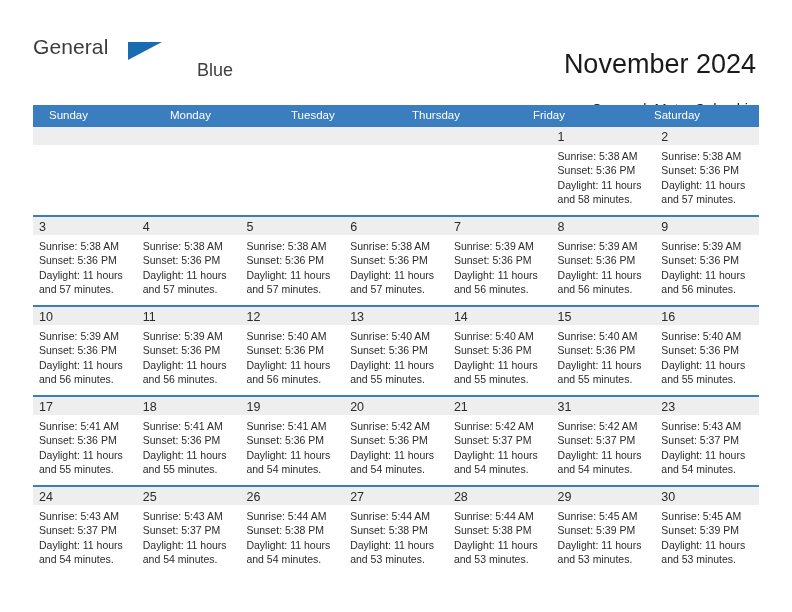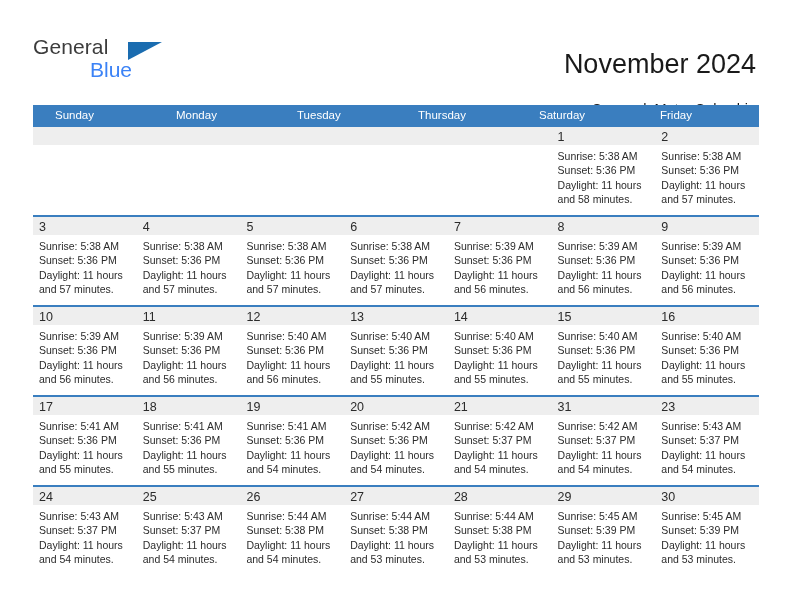--- a/index.html
+++ b/index.html
@@ -38,26 +38,27 @@
     user-select: none;
   }
   .logo-line1 {
     font-size: 21px;
     color: #3c3c3c;
     letter-spacing: 0.1px;
     line-height: 22px;
     font-weight: 400;
   }
   .logo-line2 {
-    font-size: 21px;
-    color: #3b82f6;
+    font-size: 18px;
+    color: #404040;
     line-height: 22px;
     margin-left: 57px;
     margin-top: 1px;
     font-weight: 400;
+    text-align: right;
   }
   .logo-tri {
     position: absolute;
     left: 95px;
     top: 6px;
     width: 0;
     height: 0;
     border-left: 34px solid #1a6cb0;
     border-bottom: 18px solid transparent;
   }
@@ -94,21 +95,21 @@
   .dow-row {
     display: flex;
     width: 100%;
     background: #3a7ebf;
   }
   .dow-cell {
     flex: 1 1 0;
     box-sizing: border-box;
     height: 20px;
     line-height: 20px;
-    padding-left: 22px;
+    padding-left: 16px;
     font-size: 11.5px;
     color: #ffffff;
     white-space: nowrap;
     overflow: hidden;
   }
 
   .week-row {
     display: flex;
     width: 100%;
   }
@@ -165,22 +166,22 @@
     </div>
 
   </div>
 
   <div class="calendar">
     <div class="dow-row" id="dow-row">
         <div class="dow-cell">Sunday</div>
         <div class="dow-cell">Monday</div>
         <div class="dow-cell">Tuesday</div>
         <div class="dow-cell">Thursday</div>
+        <div class="dow-cell">Friday</div>
         <div class="dow-cell">Saturday</div>
-        <div class="dow-cell">Friday</div>
       </div>
     <div id="weeks-container">
         <div class="week-row">
           <div class="day-cell empty">
             <div class="daynum-band"><span class="daynum"></span></div>
             <div class="cell-body"></div>
           </div>
           <div class="day-cell empty">
             <div class="daynum-band"><span class="daynum"></span></div>
             <div class="cell-body"></div>

